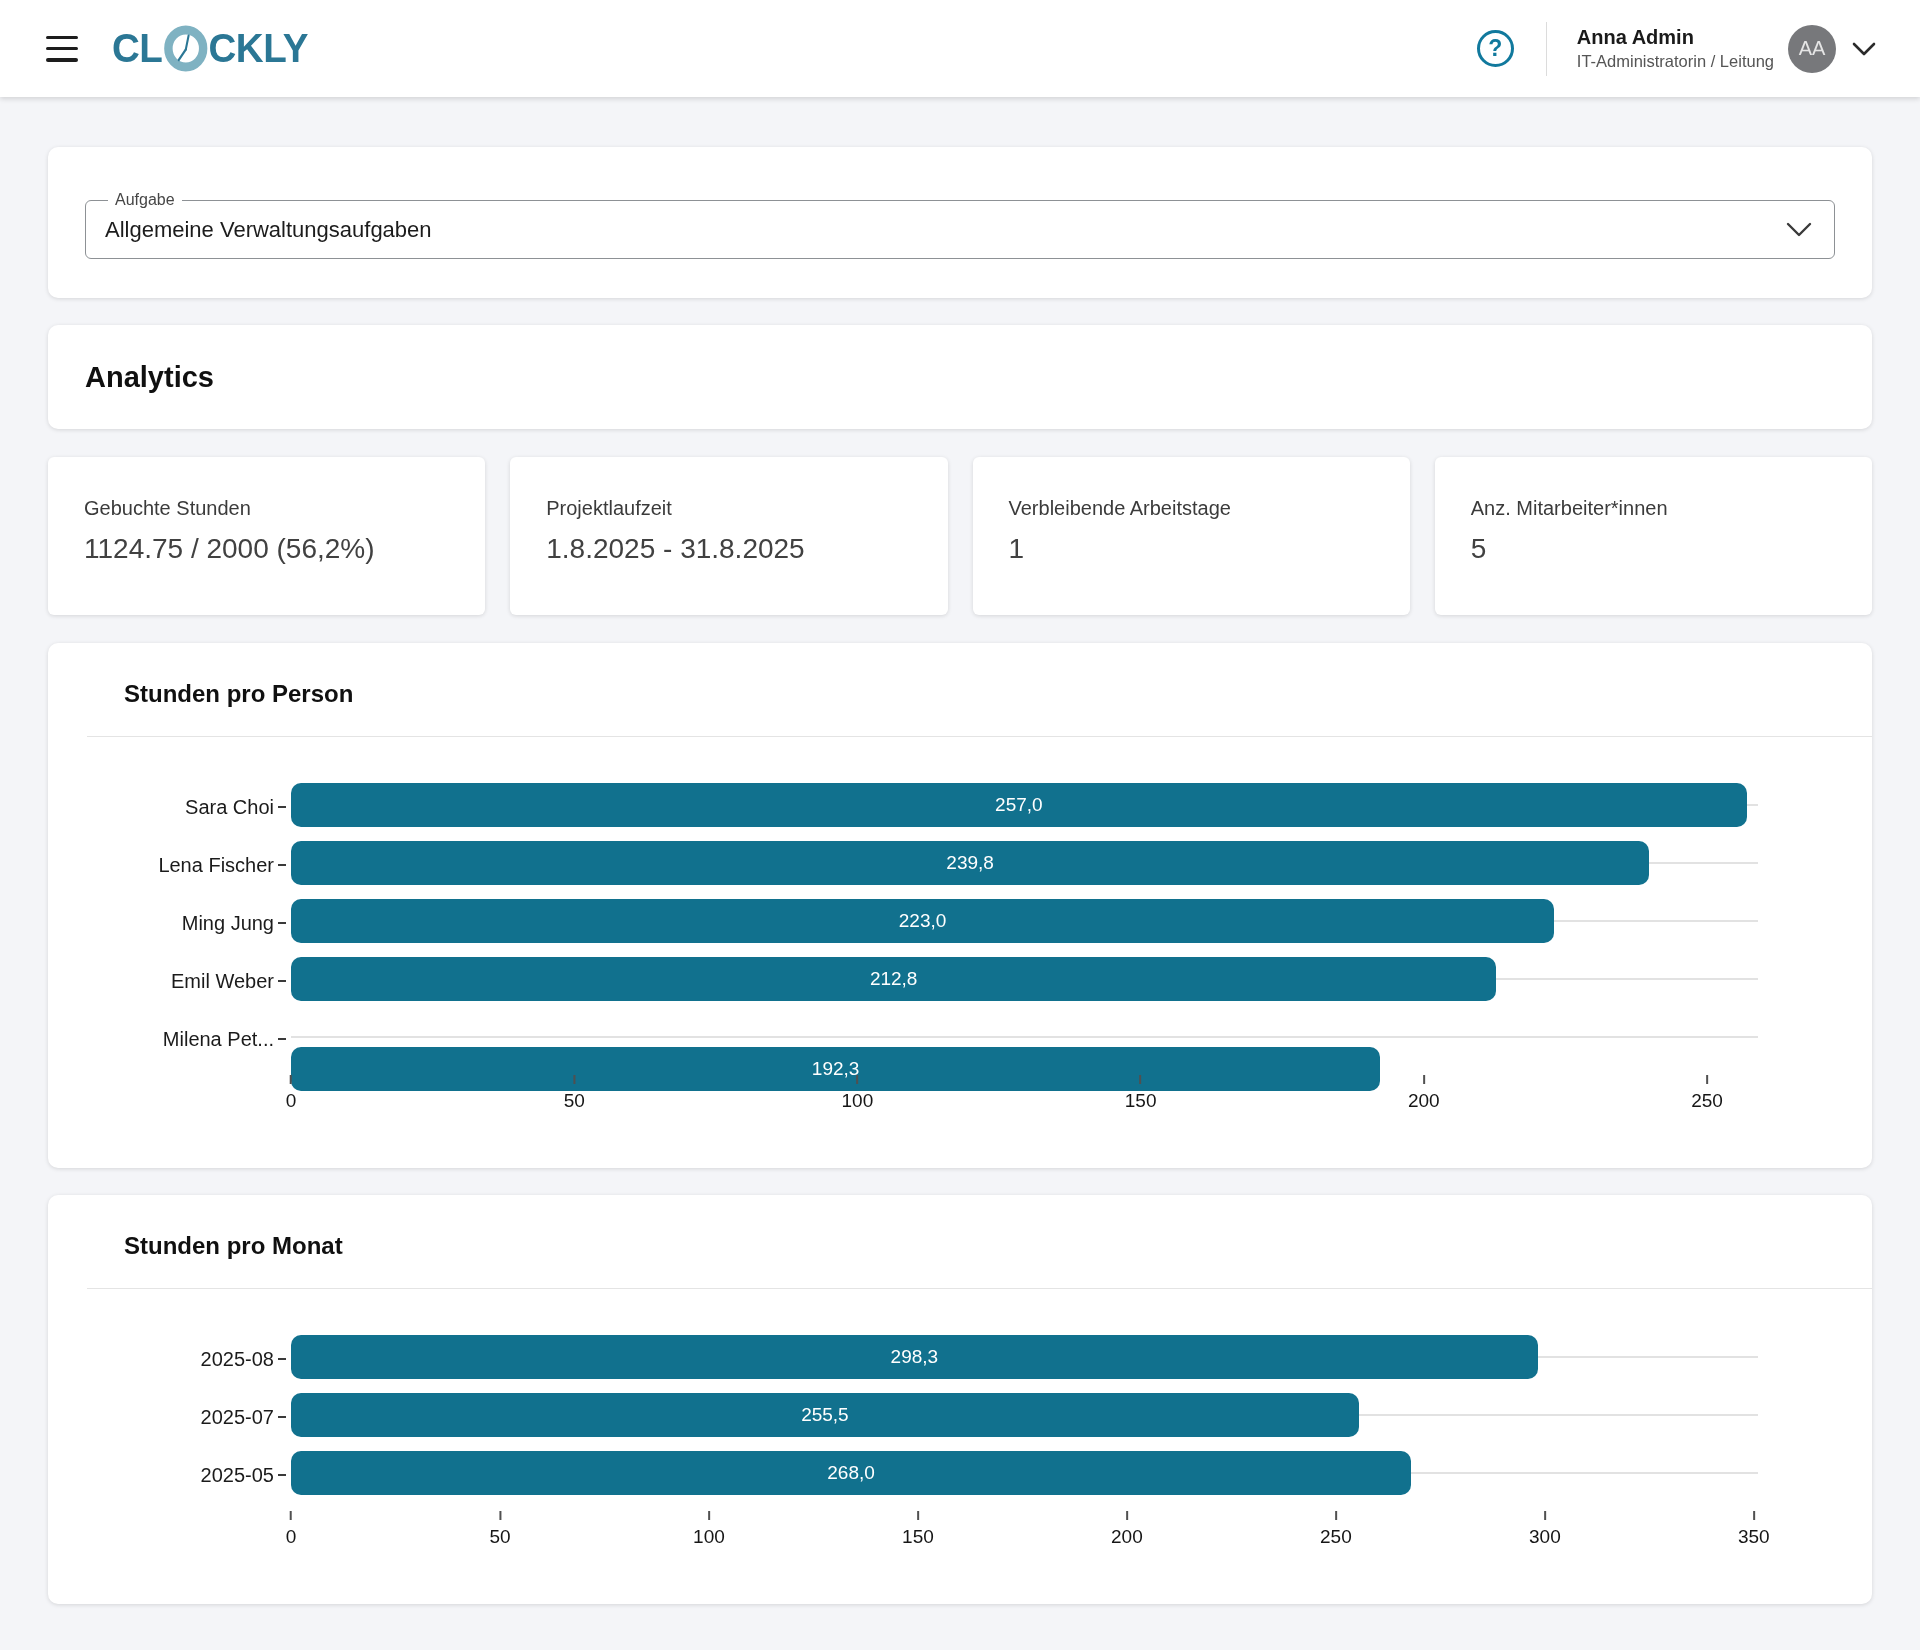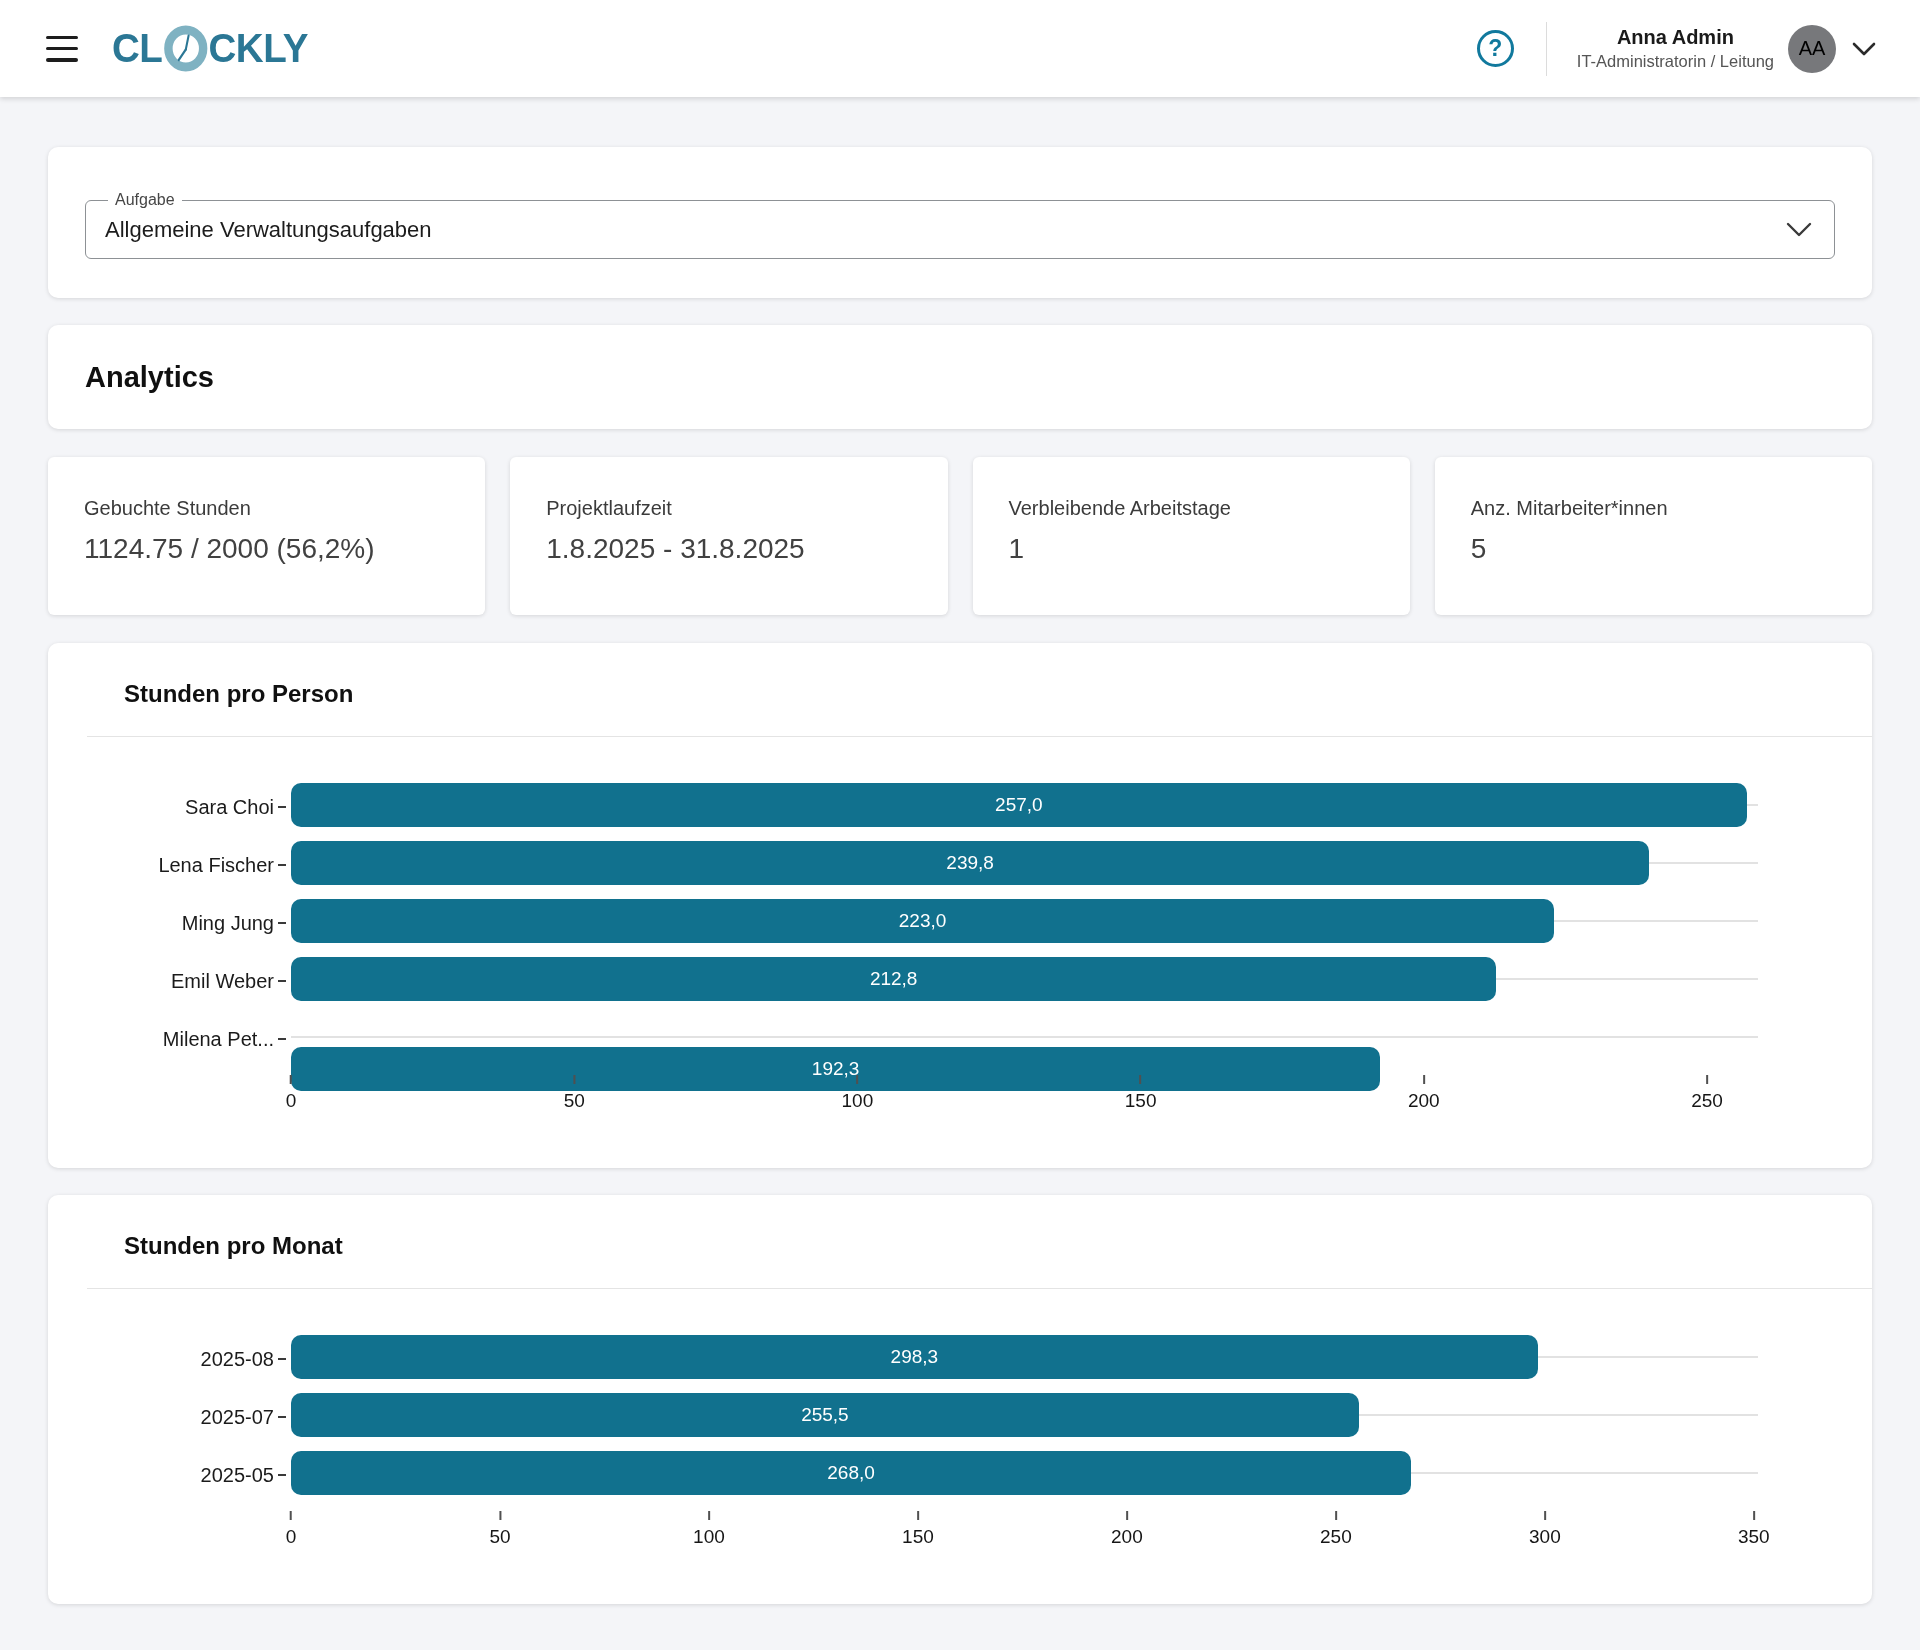--- a/index.html
+++ b/index.html
@@ -40,26 +40,26 @@
   .header-right { margin-left: auto; display: flex; align-items: center; }
   .help-btn {
     width: 37px; height: 37px; border-radius: 50%;
     border: 3px solid #11799d; color: #11799d;
     font-size: 23px; font-weight: 700;
     display: flex; align-items: center; justify-content: center;
     background: #fff; cursor: pointer;
     line-height: 1;
   }
   .v-divider { width: 1px; height: 54px; background: #dcdcdc; margin: 0 30px 0 32px; }
-  .user-text { text-align: center; cursor: pointer; }
+  .user-text { text-align: left; cursor: pointer; }
   .user-name { font-size: 20px; font-weight: 700; color: #1a1a1a; }
   .user-role { font-size: 16.5px; color: #555; margin-top: 3px; }
   .avatar {
     width: 48px; height: 48px; border-radius: 50%;
-    background: #77787b; color: #000000;
+    background: #77787b; color: #e5e5e5;
     font-size: 20px;
     display: flex; align-items: center; justify-content: center;
     margin: 0 16px 0 14px; cursor: pointer;
   }
   .hdr-chevron { cursor: pointer; }
 
   
   main { padding: 50px 48px 0 48px; }
   .card {
     background: #fff;

